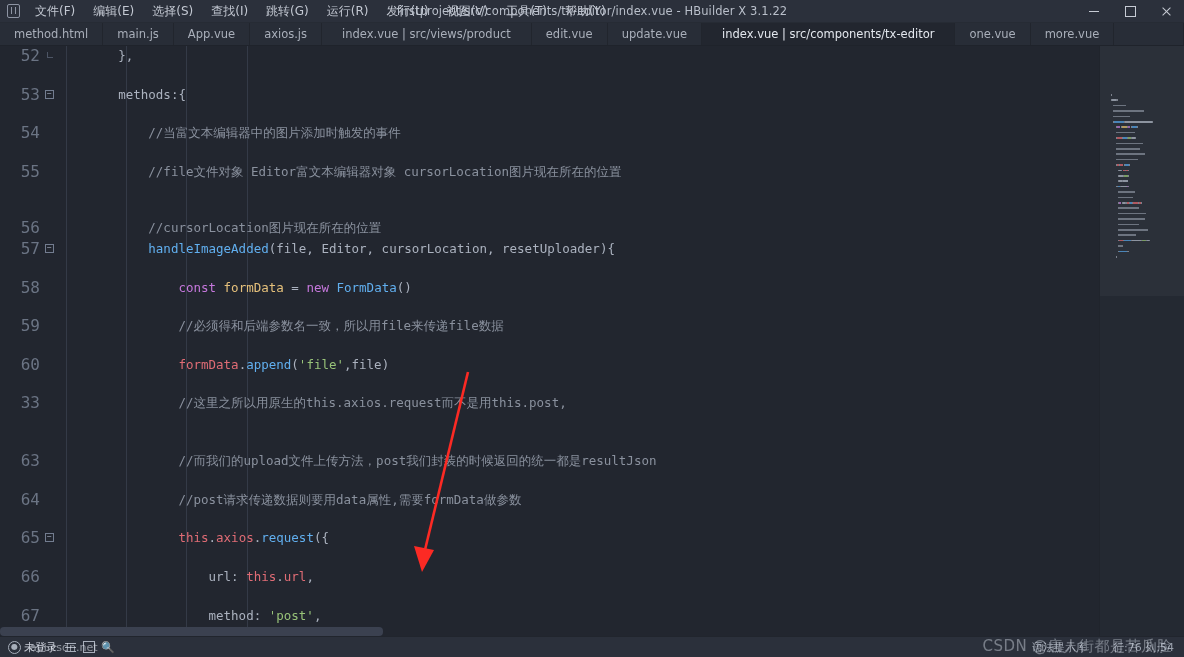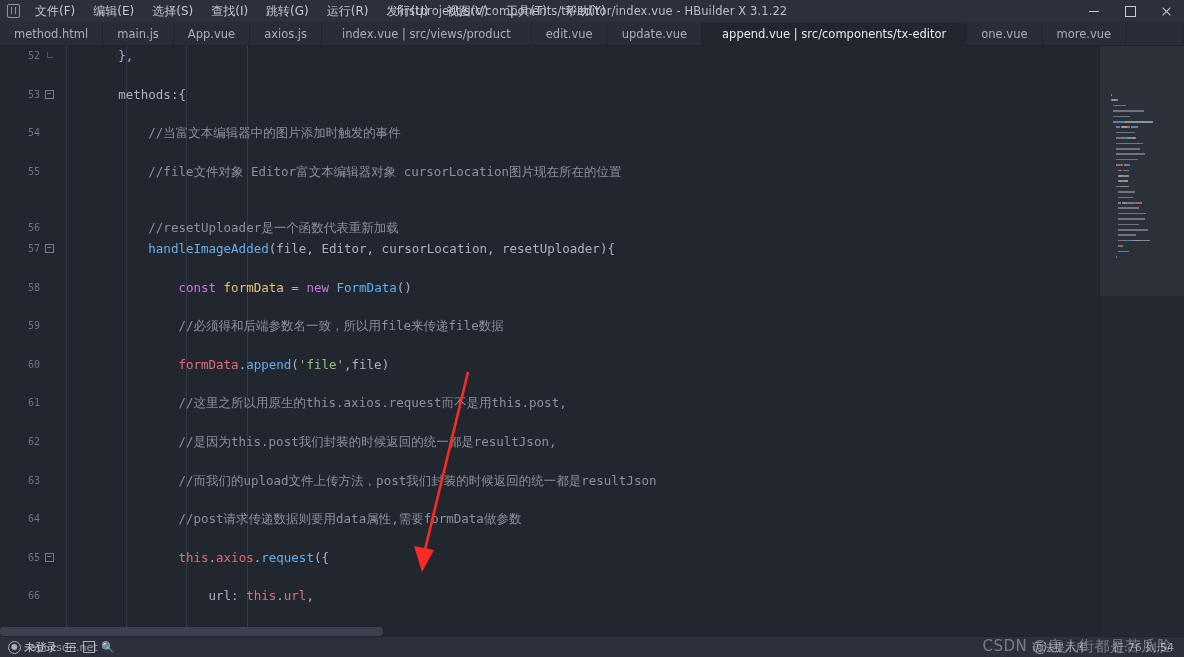--- a/index.html
+++ b/index.html
@@ -39,21 +39,21 @@
   .tab.active{background:#22262f;color:#e3e7ee;}
   .tab-filler{flex:1;background:#282d37;border-right:1px solid #21252d;}
 
   
   .editor-wrap{flex:1;display:flex;position:relative;background:#22262f;overflow:hidden;}
   .code-area{position:relative;flex:1;overflow:hidden;}
 
   .line{position:relative;height:19.3px;line-height:19.3px;white-space:pre;
         font-family:"DejaVu Sans Mono","Liberation Mono",monospace;font-size:12.5px;}
 
-  .gut{position:absolute;left:0;top:0;width:40px;text-align:right;color:#6b7484;font-size:10px;
+  .gut{position:absolute;left:0;top:0;width:40px;text-align:right;color:#6b7484;font-size:16px;
        font-family:"DejaVu Sans Mono","Liberation Mono",monospace;}
   .fold{position:absolute;left:44px;top:0;width:11px;text-align:center;color:#707a8c;font-size:9px;}
   .fold .sq{display:inline-block;width:7px;height:7px;border:1px solid #737d90;line-height:5px;
             font-size:8px;color:#9aa3b3;position:relative;top:-1px;}
   .fold .dash{display:inline-block;width:5px;height:5px;border-left:1px solid #4d5565;border-bottom:1px solid #4d5565;}
   .code{position:absolute;left:58px;top:0;right:0;}
 
   
   .guides{position:absolute;left:58px;top:0;bottom:0;right:0;pointer-events:none;}
   .guide{position:absolute;top:0;bottom:0;width:1px;background:#343a47;}
@@ -131,46 +131,45 @@
   </div>
 
   <div class="tabbar" id="tab-bar">
       <div class="tab">method.html</div>
       <div class="tab">main.js</div>
       <div class="tab">App.vue</div>
       <div class="tab">axios.js</div>
       <div class="tab wide">index.vue | src/views/product</div>
       <div class="tab">edit.vue</div>
       <div class="tab">update.vue</div>
-      <div class="tab active wide">append.vue | src/components/tx-editor</div>
+      <div class="tab active wide">index.vue | src/components/tx-editor</div>
       <div class="tab">one.vue</div>
       <div class="tab">more.vue</div>
       <div class="tab-filler"></div>
     </div>
 
   <div class="editor-wrap">
     <div class="code-area">
       <div class="guides" id="guides">
           <div class="guide" style="left: 8px;"></div>
           <div class="guide" style="left: 68.2px;"></div>
           <div class="guide" style="left: 128.4px;"></div>
           <div class="guide" style="left: 188.6px;"></div>
         </div>
       <div id="code-lines">
           <div class="line" style="top: 0px; position: relative;"><span class="gut">52</span><span class="fold"><span class="dash"></span></span><span class="code"><span class="pn">        },</span></span></div>
           <div class="line" style="top: 19.3px; position: relative;"><span class="gut">53</span><span class="fold"><span class="sq">−</span></span><span class="code"><span class="pn">        </span><span class="id">methods</span><span class="pn">:{</span></span></div>
           <div class="line" style="top: 38.6px; position: relative; padding-left: 8px;"><span class="gut">54</span><span class="fold"></span><span class="code"><span class="cm">            //当富文本编辑器中的图片添加时触发的事件</span></span></div>
           <div class="line" style="top: 57.9px; position: relative;"><span class="gut">55</span><span class="fold"></span><span class="code"><span class="cm">            //file文件对象 Editor富文本编辑器对象 cursorLocation图片现在所在的位置</span></span></div>
-          <div class="line" style="top: 95px; position: relative;"><span class="gut">56</span><span class="fold"></span><span class="code"><span class="cm">            //resetUploader是一个函数代表重新加载</span></span></div>
+          <div class="line" style="top: 95px; position: relative;"><span class="gut">56</span><span class="fold"></span><span class="code"><span class="cm">            //cursorLocation图片现在所在的位置</span></span></div>
           <div class="line" style="top: 96.5px; position: relative;"><span class="gut">57</span><span class="fold"><span class="sq">−</span></span><span class="code"><span class="pn">            </span><span class="fn">handleImageAdded</span><span class="pn">(</span><span class="id">file, Editor, cursorLocation, resetUploader</span><span class="pn">){</span></span></div>
           <div class="line" style="top: 115.8px; position: relative;"><span class="gut">58</span><span class="fold"></span><span class="code"><span class="pn">                </span><span class="kw">const</span><span class="pn"> </span><span class="vr">formData</span><span class="pn"> = </span><span class="kw">new</span><span class="pn"> </span><span class="fn">FormData</span><span class="pn">()</span></span></div>
           <div class="line" style="top: 135.1px; position: relative;"><span class="gut">59</span><span class="fold"></span><span class="code"><span class="cm">                //必须得和后端参数名一致，所以用file来传递file数据</span></span></div>
           <div class="line" style="top: 154.4px; position: relative;"><span class="gut">60</span><span class="fold"></span><span class="code"><span class="pn">                </span><span class="pr">formData</span><span class="pn">.</span><span class="fn">append</span><span class="pn">(</span><span class="st">'file'</span><span class="pn">,</span><span class="id">file</span><span class="pn">)</span></span></div>
-          <div class="line" style="top: 173.7px; position: relative;"><span class="gut">61</span><span class="fold"></span><span class="code"><span class="cm">                //这里之所以用原生的this.axios.request而不是用this.post,</span></span></div>
-          <div class="line" style="top: 193px; position: relative;"><span class="gut">62</span><span class="fold"></span><span class="code"><span class="cm">                //是因为this.post我们封装的时候返回的统一都是resultJson,</span></span></div>
+          <div class="line" style="top: 173.7px; position: relative;"><span class="gut">33</span><span class="fold"></span><span class="code"><span class="cm">                //这里之所以用原生的this.axios.request而不是用this.post,</span></span></div>
           <div class="line" style="top: 212.3px; position: relative;"><span class="gut">63</span><span class="fold"></span><span class="code"><span class="cm">                //而我们的upload文件上传方法，post我们封装的时候返回的统一都是resultJson</span></span></div>
           <div class="line" style="top: 231.6px; position: relative;"><span class="gut">64</span><span class="fold"></span><span class="code"><span class="cm">                //post请求传递数据则要用data属性,需要formData做参数</span></span></div>
           <div class="line" style="top: 250.9px; position: relative;"><span class="gut">65</span><span class="fold"><span class="sq">−</span></span><span class="code"><span class="pn">                </span><span class="pr">this</span><span class="pn">.</span><span class="pr">axios</span><span class="pn">.</span><span class="fn">request</span><span class="pn">({</span></span></div>
           <div class="line" style="top: 270.2px; position: relative;"><span class="gut">66</span><span class="fold"></span><span class="code"><span class="pn">                    </span><span class="id">url</span><span class="pn">: </span><span class="pr">this</span><span class="pn">.</span><span class="pr">url</span><span class="pn">,</span></span></div>
           <div class="line" style="top: 289.5px; position: relative;"><span class="gut">67</span><span class="fold"></span><span class="code"><span class="pn">                    </span><span class="id">method</span><span class="pn">: </span><span class="st">'post'</span><span class="pn">,</span></span></div>
         </div>
       <div class="hscroll"></div>
     </div>
     <div class="minimap" id="minimap">
       <div class="mm-view"></div>

